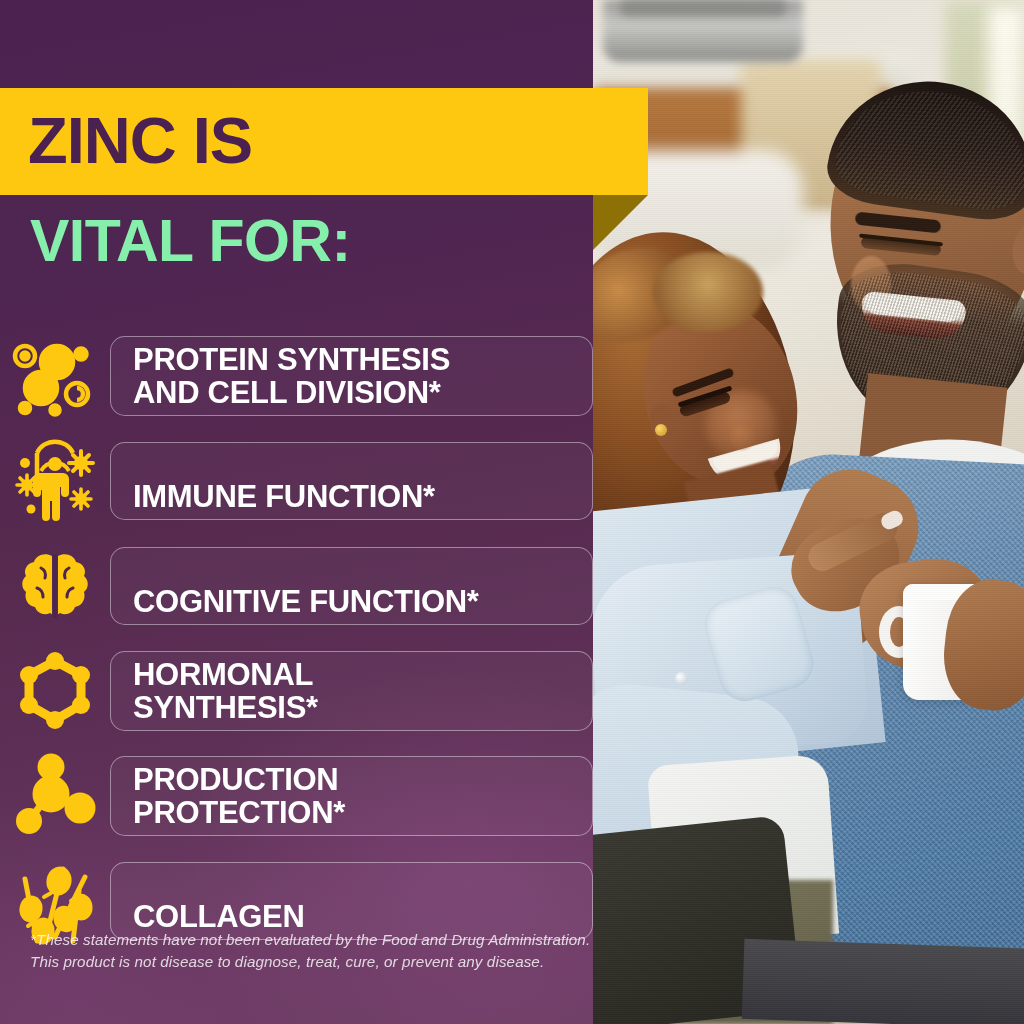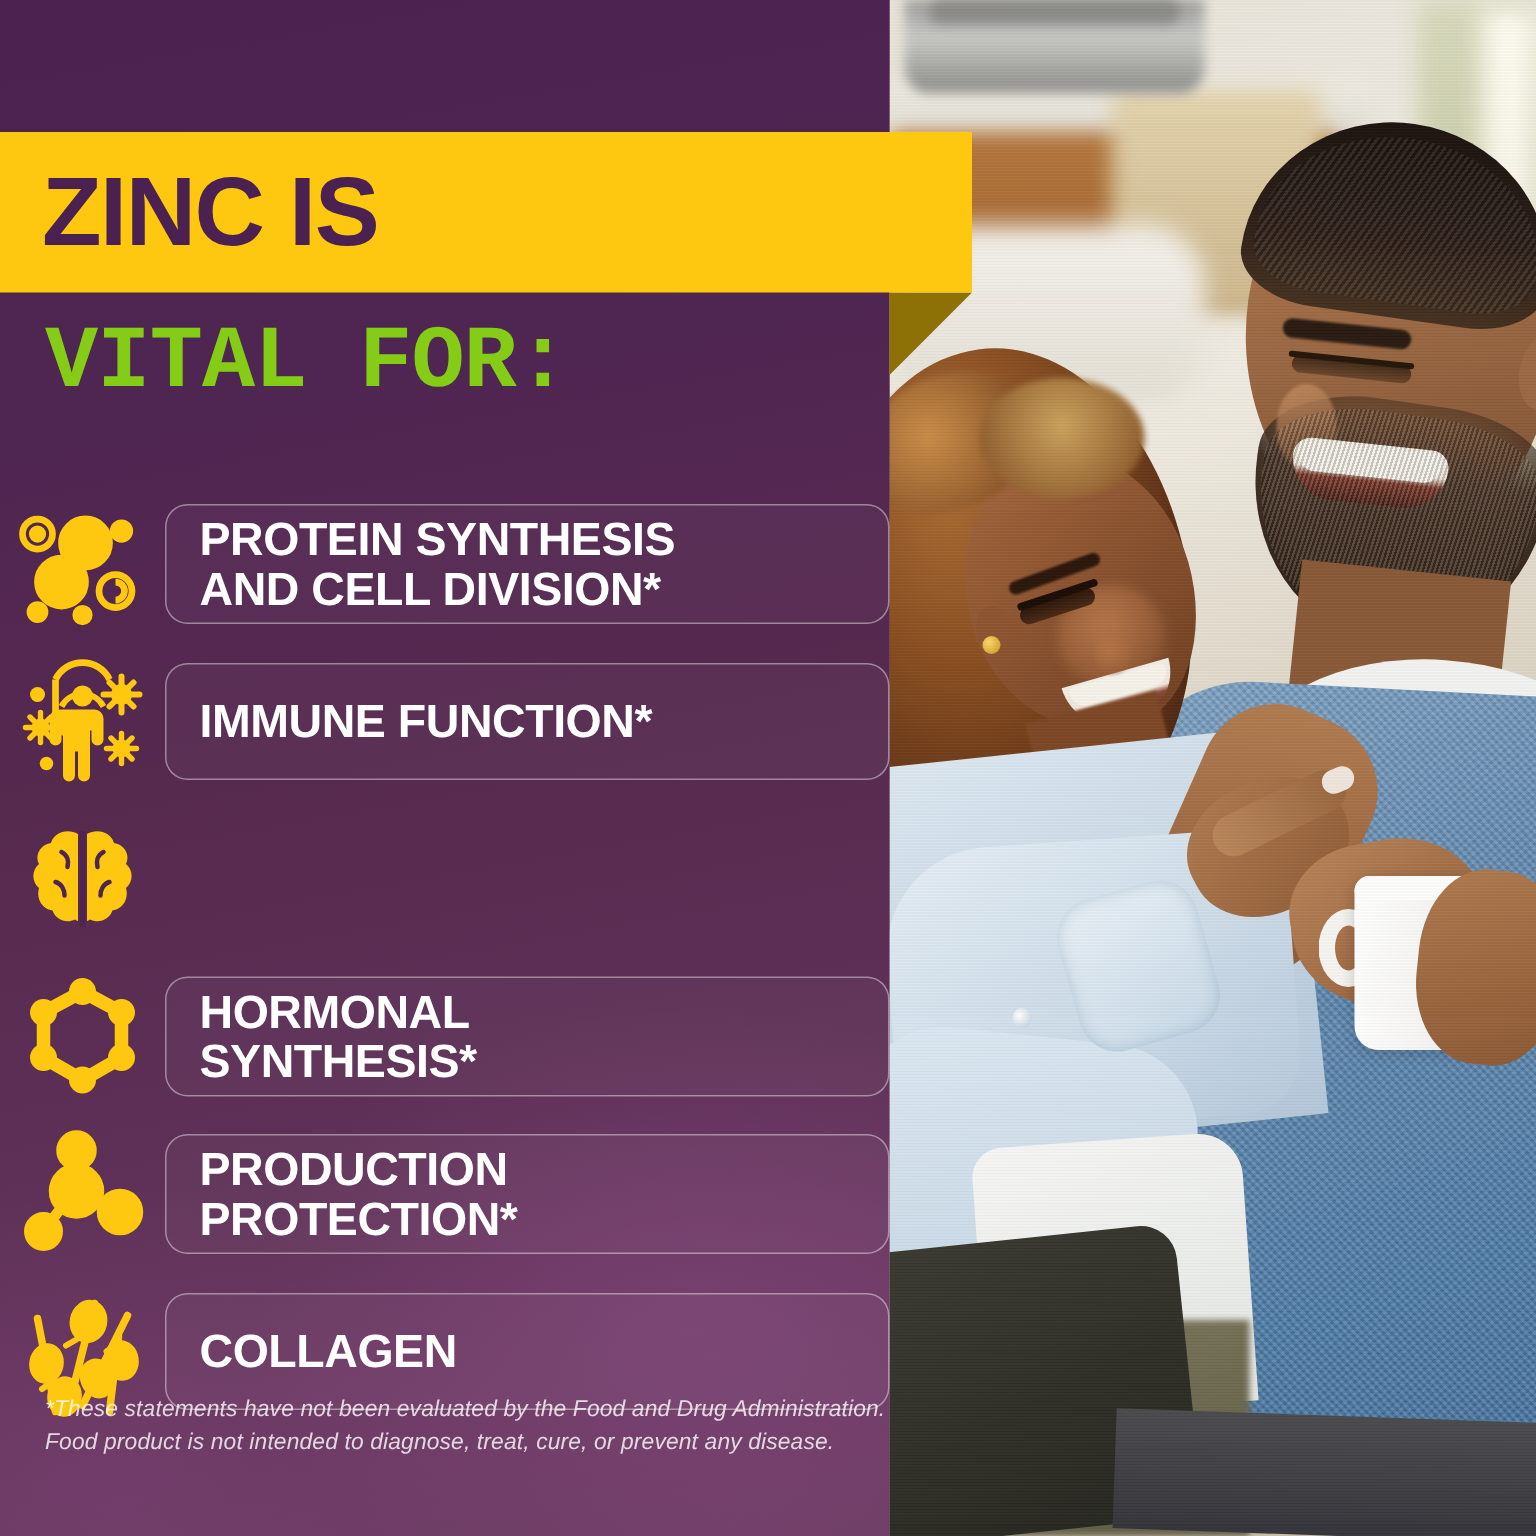--- a/index.html
+++ b/index.html
@@ -153,29 +153,29 @@
       radial-gradient(ellipse 380px 280px at 12% 96%,rgba(128,64,120,.30) 0%,rgba(128,64,120,0) 70%),
       linear-gradient(170deg,#4c2350 0%,#4f2552 24%,#56294f 48%,#5e3057 70%,#6a3a62 88%,#6e3f66 100%);}
 
   
   .banner{position:absolute;left:0;top:88px;width:648px;height:107px;background:#fdc80f;z-index:5;}
   .banner-fold{position:absolute;left:593px;top:195px;width:0;height:0;z-index:4;
     border-left:55px solid #8d7006;border-bottom:55px solid transparent;}
   .banner h1{margin:0;position:absolute;left:28px;top:50%;transform:translateY(-52%);
     color:#4a2150;font-size:65px;font-weight:bold;letter-spacing:-1px;line-height:1;white-space:nowrap;}
 
-  .subtitle{position:absolute;left:30px;top:212px;color:#84cc16;font-size:59px;font-weight:bold;
-    letter-spacing:-.5px;line-height:1;z-index:5;font-family:Liberation Mono, monospace;}
+  .subtitle{position:absolute;left:30px;top:212px;color:#86efac;font-size:59px;font-weight:bold;
+    letter-spacing:-.5px;line-height:1;z-index:5;}
 
   
   .rows{position:absolute;left:0;top:326px;width:593px;z-index:5;}
   .row{display:flex;align-items:center;height:100px;margin-bottom:5px;}
   .icon-cell{width:110px;min-width:110px;height:92px;display:flex;align-items:center;justify-content:center;}
   .icon-cell svg{display:block;}
-  .pill{flex:1;min-height:78px;display:flex;align-items:center;
+  .pill{flex:1;min-height:78px;display:flex;align-items:flex-end;
     border:1.3px solid rgba(255,255,255,.42);border-radius:15px;
     background:rgba(255,255,255,.035);padding:6px 22px;box-sizing:border-box;}
   .pill span{color:#fff;font-size:31px;font-weight:bold;line-height:1.08;letter-spacing:-.3px;}
 
   
   .disclaimer{position:absolute;left:30px;top:929px;width:545px;z-index:5;
     color:rgba(255,255,255,.80);font-size:15.2px;line-height:1.45;letter-spacing:.1px;font-style:italic;}
   .disclaimer div{white-space:nowrap;}
 </style>
 </head>
@@ -320,20 +320,23 @@
           <path d="M47 14 c7-4 16-1 18 6 c7 1 11 8 8 14 c5 4 5 12 0 16 c2 7-2 14-9 15 c-2 6-9 9-15 6 c-1 1-2 1-2 1z"></path>
           <g stroke="#4E2450" stroke-width="3" fill="none" stroke-linecap="round">
             <path d="M30 26 c4 2 5 6 4 10"></path>
             <path d="M26 46 c4 1 6 5 6 9"></path>
             <path d="M58 26 c-4 2-5 6-4 10"></path>
             <path d="M62 46 c-4 1-6 5-6 9"></path>
           </g>
           <rect x="42" y="12" width="4" height="64" fill="#4E2450"></rect>
         </svg>
       </div>
+      <div class="pill">
+        <span>COGNITIVE FUNCTION*</span>
+      </div>
     </div>
 
     <div class="row">
       <div class="icon-cell">
         <svg width="88" height="88" viewBox="0 0 88 88" fill="none" stroke="#FDC80F" stroke-width="9">
           <path d="M44 14 L70 28 L70 58 L44 73 L18 58 L18 28 Z"></path>
           <g fill="#FDC80F" stroke="none">
             <circle cx="44" cy="14" r="9"></circle>
             <circle cx="70" cy="28" r="9"></circle>
             <circle cx="70" cy="58" r="9"></circle>
@@ -386,16 +389,16 @@
         <span>
           <span>COLLAGEN</span><br>
         </span>
       </div>
     </div>
 
   </div>
 
   <div class="disclaimer">
     <div>*These statements have not been evaluated by the Food and Drug Administration.</div>
-    <div>Food product is not intended to diagnose, treat, cure, or prevent any disease.</div>
+    <div>This product is not disease to diagnose, treat, cure, or prevent any disease.</div>
   </div>
 
 </div>
 
 </body></html>

